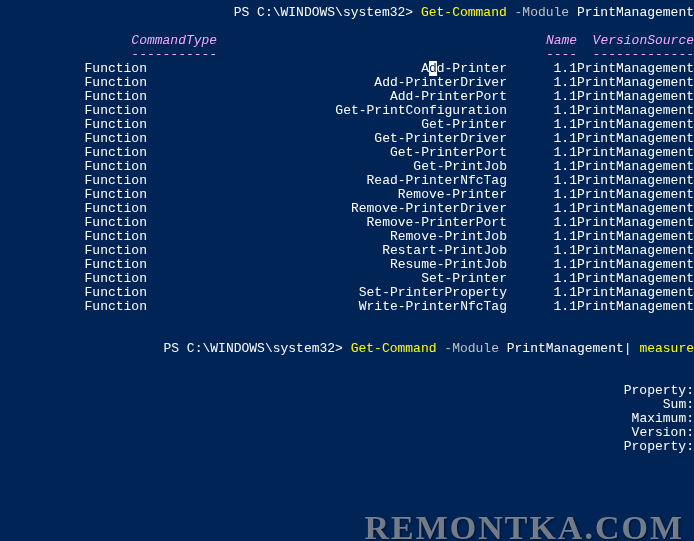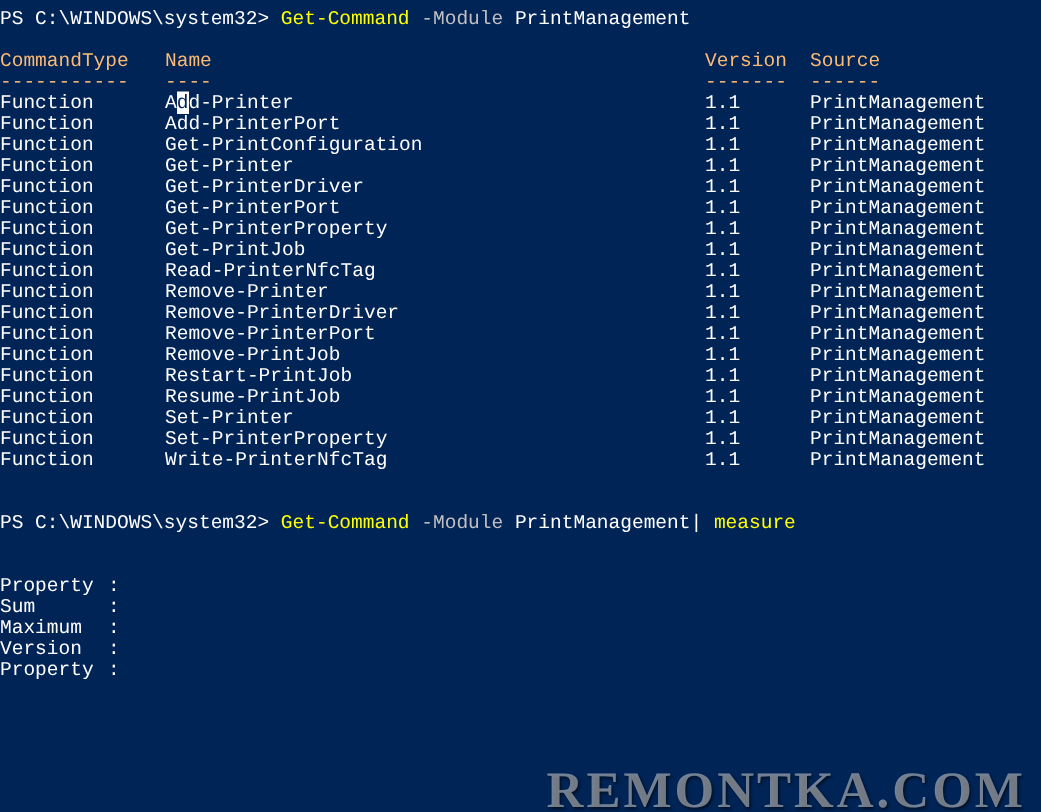--- a/index.html
+++ b/index.html
@@ -12,21 +12,21 @@
       height: 541px;
       overflow: hidden;
       position: relative;
       line-height: 14px;
     }
     .line { white-space: pre; }
     .prompt { color: #ffffff; }
     .cmdlet { color: #ffff00; }
     .param { color: #c0c0c0; }
     .arg { color: #ffffff; }
-    .header-row { color: #fdba74; }
+    .header-row { color: #f0abfc; font-style: italic; }
     .col-type { width: 110px; display: inline-block; }
     .col-name { width: 360px; display: inline-block; }
     .col-ver { width: 70px; display: inline-block; }
     .col-src { display: inline-block; }
     .watermark {
       position: absolute;
       bottom: 6px;
       right: 10px;
       font-family: Georgia, 'Times New Roman', serif;
       font-size: 34px;
@@ -34,44 +34,44 @@
       letter-spacing: 2px;
       text-shadow: 1px 1px 2px rgba(0,0,0,0.6);
       pointer-events: none;
       font-weight: bold;
     }
     .cursor-block {
       background: #ffffff;
       color: #012456;
       display: inline;
     }
-    .content { padding-top: 6px; }
+    .content { padding-top: 6px; text-align: right; }
     .measure-label { display: inline-block; width: 72px; }
   </style>
 </head>
 <body>
 
 <div class="content">
 
   <div class="line"><span class="prompt">PS C:\WINDOWS\system32&gt; </span><span class="cmdlet">Get-Command</span><span class="param"> -Module </span><span class="arg">PrintManagement</span></div>
 
   <div class="line">&nbsp;</div>
 
   <div class="line header-row"><span class="col-type">CommandType</span><span class="col-name">Name</span><span class="col-ver">Version</span><span class="col-src">Source</span></div>
 
   <div class="line header-row"><span class="col-type">-----------</span><span class="col-name">----</span><span class="col-ver">-------</span><span class="col-src">------</span></div>
 
   <div id="rows-container">
       <div class="line"><span class="col-type">Function</span><span class="col-name"><span>A</span><span class="cursor-block">d</span><span>d-Printer</span></span><span class="col-ver">1.1</span><span class="col-src">PrintManagement</span></div>
+      <div class="line"><span class="col-type">Function</span><span class="col-name">Add-PrinterDriver</span><span class="col-ver">1.1</span><span class="col-src">PrintManagement</span></div>
       <div class="line"><span class="col-type">Function</span><span class="col-name">Add-PrinterPort</span><span class="col-ver">1.1</span><span class="col-src">PrintManagement</span></div>
       <div class="line"><span class="col-type">Function</span><span class="col-name">Get-PrintConfiguration</span><span class="col-ver">1.1</span><span class="col-src">PrintManagement</span></div>
       <div class="line"><span class="col-type">Function</span><span class="col-name">Get-Printer</span><span class="col-ver">1.1</span><span class="col-src">PrintManagement</span></div>
       <div class="line"><span class="col-type">Function</span><span class="col-name">Get-PrinterDriver</span><span class="col-ver">1.1</span><span class="col-src">PrintManagement</span></div>
       <div class="line"><span class="col-type">Function</span><span class="col-name">Get-PrinterPort</span><span class="col-ver">1.1</span><span class="col-src">PrintManagement</span></div>
-      <div class="line"><span class="col-type">Function</span><span class="col-name">Get-PrinterProperty</span><span class="col-ver">1.1</span><span class="col-src">PrintManagement</span></div>
       <div class="line"><span class="col-type">Function</span><span class="col-name">Get-PrintJob</span><span class="col-ver">1.1</span><span class="col-src">PrintManagement</span></div>
       <div class="line"><span class="col-type">Function</span><span class="col-name">Read-PrinterNfcTag</span><span class="col-ver">1.1</span><span class="col-src">PrintManagement</span></div>
       <div class="line"><span class="col-type">Function</span><span class="col-name">Remove-Printer</span><span class="col-ver">1.1</span><span class="col-src">PrintManagement</span></div>
       <div class="line"><span class="col-type">Function</span><span class="col-name">Remove-PrinterDriver</span><span class="col-ver">1.1</span><span class="col-src">PrintManagement</span></div>
       <div class="line"><span class="col-type">Function</span><span class="col-name">Remove-PrinterPort</span><span class="col-ver">1.1</span><span class="col-src">PrintManagement</span></div>
       <div class="line"><span class="col-type">Function</span><span class="col-name">Remove-PrintJob</span><span class="col-ver">1.1</span><span class="col-src">PrintManagement</span></div>
       <div class="line"><span class="col-type">Function</span><span class="col-name">Restart-PrintJob</span><span class="col-ver">1.1</span><span class="col-src">PrintManagement</span></div>
       <div class="line"><span class="col-type">Function</span><span class="col-name">Resume-PrintJob</span><span class="col-ver">1.1</span><span class="col-src">PrintManagement</span></div>
       <div class="line"><span class="col-type">Function</span><span class="col-name">Set-Printer</span><span class="col-ver">1.1</span><span class="col-src">PrintManagement</span></div>
       <div class="line"><span class="col-type">Function</span><span class="col-name">Set-PrinterProperty</span><span class="col-ver">1.1</span><span class="col-src">PrintManagement</span></div>

